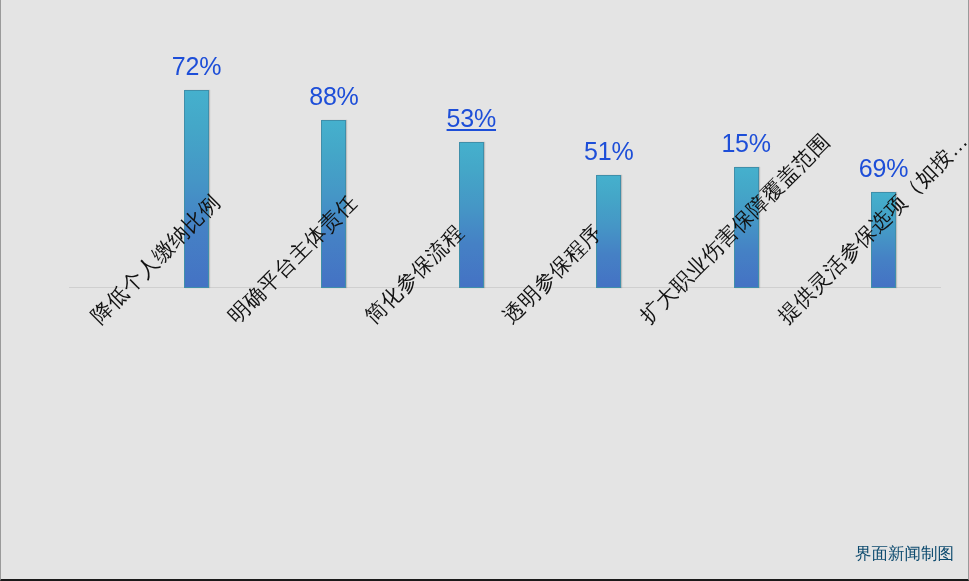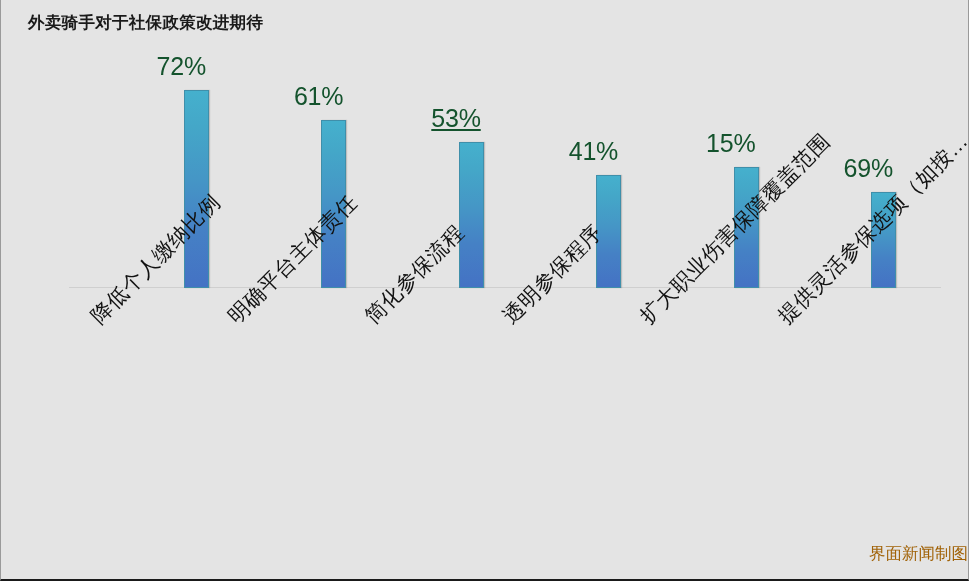--- a/index.html
+++ b/index.html
@@ -48,65 +48,64 @@
     position: absolute;
     width: 25px;
     background: linear-gradient(to bottom, #45b0cd 0%, #44a7c8 18%, #4596c6 45%, #4581c5 70%, #4472c4 100%);
     border: 1px solid #3f8faa;
     box-sizing: border-box;
     box-shadow: 1px 0 1px rgba(120,120,120,0.35);
   }
   .bar-value {
     position: absolute;
     font-size: 25px;
-    color: #14532d;
+    color: #1d4ed8;
     white-space: nowrap;
-    text-align: left;
+    text-align: center;
     letter-spacing: -0.2px;
   }
   .cat-label {
     position: absolute;
     font-size: 21px;
     color: #121212;
     white-space: nowrap;
     transform-origin: left top;
     transform: rotate(-45deg);
     letter-spacing: 0.5px;
   }
   #watermark {
     position: absolute;
-    right: 0;
+    right: 14px;
     bottom: 14px;
     font-size: 16.5px;
-    color: #a16207;
+    color: #0c4a6e;
     white-space: nowrap;
   }
 </style>
 </head>
 <body>
 
 <div id="canvas">
 
-  <div id="chart-title">外卖骑手对于社保政策改进期待</div>
 
   <div id="plot-area">
     <div class="axis-line"></div>
     <div id="bars">
         <div class="bar" style="left: 183px; top: 90px; height: 198px;"></div>
         <div class="bar" style="left: 320.4px; top: 120.25px; height: 167.75px;"></div>
         <div class="bar" style="left: 457.8px; top: 142.25px; height: 145.75px;"></div>
         <div class="bar" style="left: 595.2px; top: 175.25px; height: 112.75px;"></div>
         <div class="bar" style="left: 732.6px; top: 167px; height: 121px;"></div>
         <div class="bar" style="left: 870px; top: 191.75px; height: 96.25px;"></div>
       </div>
     <div id="value-labels">
         <div class="bar-value" style="left: 155.5px; top: 52px; width: 80px;">72%</div>
-        <div class="bar-value" style="left: 292.9px; top: 82.25px; width: 80px;">61%</div>
+        <div class="bar-value" style="left: 292.9px; top: 82.25px; width: 80px;">88%</div>
         <div class="bar-value" style="left: 430.3px; top: 104.25px; width: 80px; text-decoration: underline;">53%</div>
-        <div class="bar-value" style="left: 567.7px; top: 137.25px; width: 80px;">41%</div>
+        <div class="bar-value" style="left: 567.7px; top: 137.25px; width: 80px;">51%</div>
         <div class="bar-value" style="left: 705.1px; top: 129px; width: 80px;">15%</div>
         <div class="bar-value" style="left: 842.5px; top: 153.75px; width: 80px;">69%</div>
       </div>
     <div id="cat-labels">
         <div class="cat-label" style="left: 83.5px; top: 310px;">降低个人缴纳比例</div>
         <div class="cat-label" style="left: 220.9px; top: 310px;">明确平台主体责任</div>
         <div class="cat-label" style="left: 358.3px; top: 310px;">简化参保流程</div>
         <div class="cat-label" style="left: 495.7px; top: 310px;">透明参保程序</div>
         <div class="cat-label" style="left: 633.1px; top: 310px;">扩大职业伤害保障覆盖范围</div>
         <div class="cat-label" style="left: 770.5px; top: 310px;">提供灵活参保选项（如按…</div>

